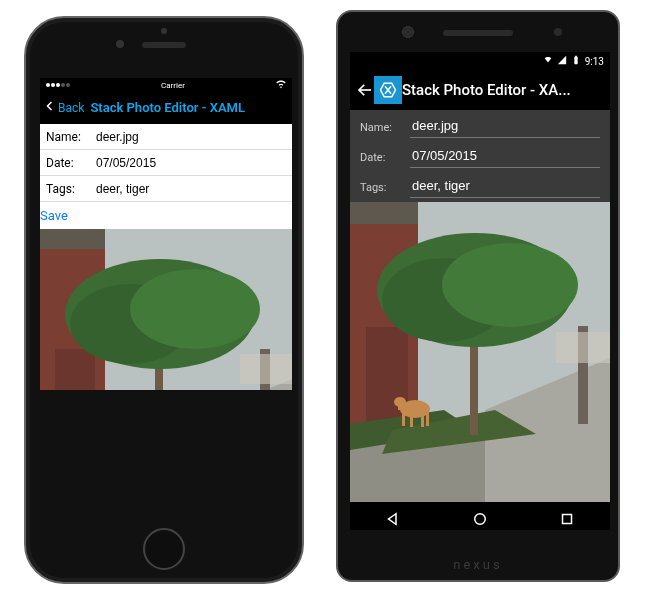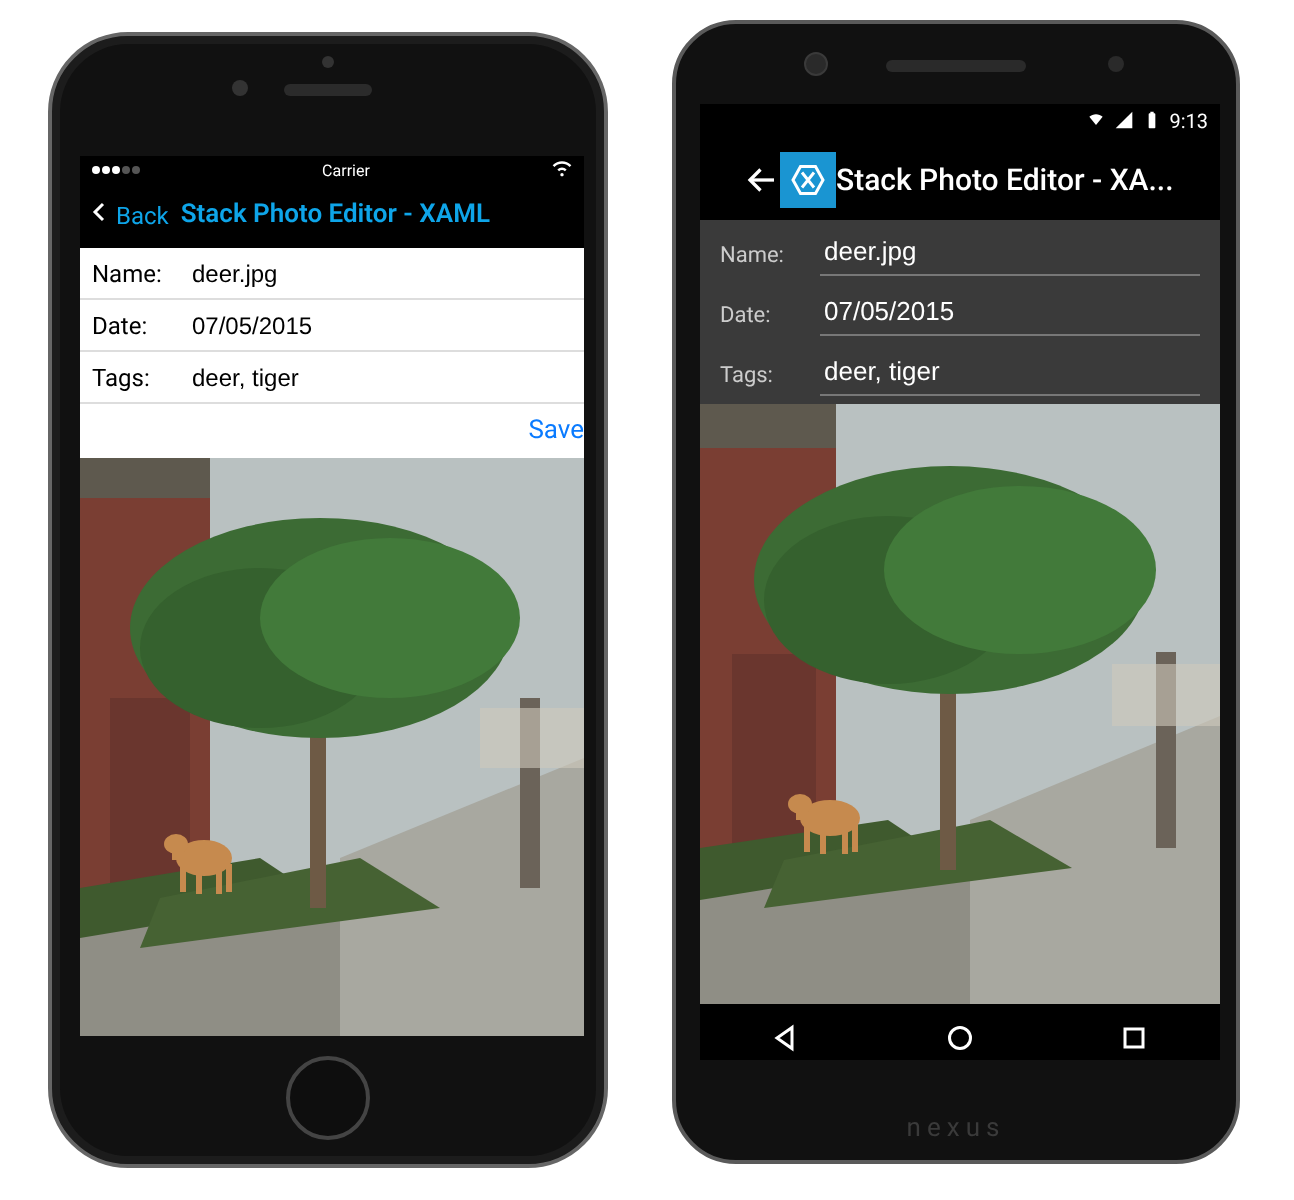--- a/index.html
+++ b/index.html
@@ -34,21 +34,21 @@
     position: absolute; top: 10px; left: 50%; transform:translateX(-50%);
     width:6px; height:6px; background:#333; border-radius:50%;
   }
   .iphone-home {
     position: absolute; bottom: 12px; left:50%; transform:translateX(-50%);
     width: 42px; height:42px; border-radius:50%;
     border:2px solid #444; background:#0e0e0e;
   }
   .iphone-screen {
     position:absolute; left:14px; top:60px;
-    width:252px; height:440px;
+    width:252px; height:312px;
     background:#fff;
     overflow:hidden;
   }
   .ios-status {
     height:14px; background:#000;
     display:flex; align-items:center; justify-content:space-between;
     padding:0 6px; color:#fff; font-size:8px;
   }
   .ios-status .dots { display:flex; gap:1px; }
   .ios-status .dot { width:4px; height:4px; border-radius:50%; background:#fff; }
@@ -68,35 +68,35 @@
     height:26px;
   }
   .ios-row-label {
     width:52px; font-size:12px; padding-left:6px; color:#000;
   }
   .ios-row-input {
     flex:1; border:none; font-size:12px; padding:2px 4px;
     outline:none; color:#000; background:transparent;
   }
   .ios-save {
-    text-align:right; color:#0a7bff; font-size:13px;
+    text-align:left; color:#0a7bff; font-size:13px;
     padding:6px 0; cursor:pointer;
   }
   .ios-image {
     width:100%; height:290px;
   }
 
   
   .android {
     position:absolute;
     left:336px; top:10px;
     width:284px; height:572px;
     background:#111;
     border:2px solid #5a5a5a;
-    border-radius:32px;
+    border-radius:16px;
   }
   .android-speaker{
     position:absolute; top:18px; left:50%; transform:translateX(-50%);
     width:70px; height:6px; background:#2a2a2a; border-radius:4px;
   }
   .android-cam{
     position:absolute; top:14px; left:50%; transform:translateX(-50%);
     width:12px; height:12px; background:#2a2a2a; border-radius:50%;
     border:1px solid #3a3a3a; margin-left:-70px;
   }
@@ -110,21 +110,21 @@
     background:#3a3a3a; overflow:hidden;
   }
   .and-status{
     height:18px; background:#000; color:#fff;
     display:flex; justify-content:flex-end; align-items:center;
     gap:4px; padding:0 6px; font-size:10px;
   }
   .and-status svg { width:10px; height:10px; fill:#fff; }
   .and-appbar{
     height:40px; background:#000; color:#fff;
-    display:flex; align-items:center; padding:0 22px; gap:0;
+    display:flex; align-items:center; padding:0 6px; gap:0;
   }
   .and-back-arrow { cursor:pointer; display:flex; }
   .and-back-arrow svg { width:18px; height:18px; stroke:#fff; }
   .and-logo {
     width:28px; height:28px; background:#1a95d2;
     display:flex; align-items:center; justify-content:center;
   }
   .and-logo svg { width:18px; height:18px; }
   .and-title { font-size:15px; font-weight:500; white-space:nowrap; overflow:hidden; text-overflow:clip; flex:1;}
   .and-content { padding:0; color:#fff; }

